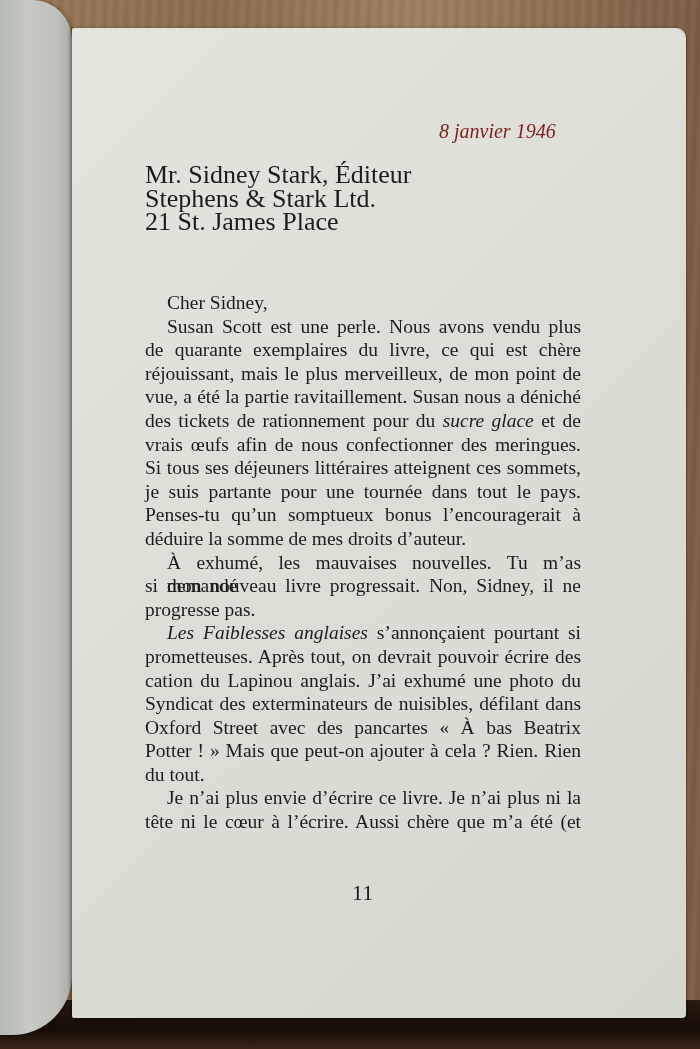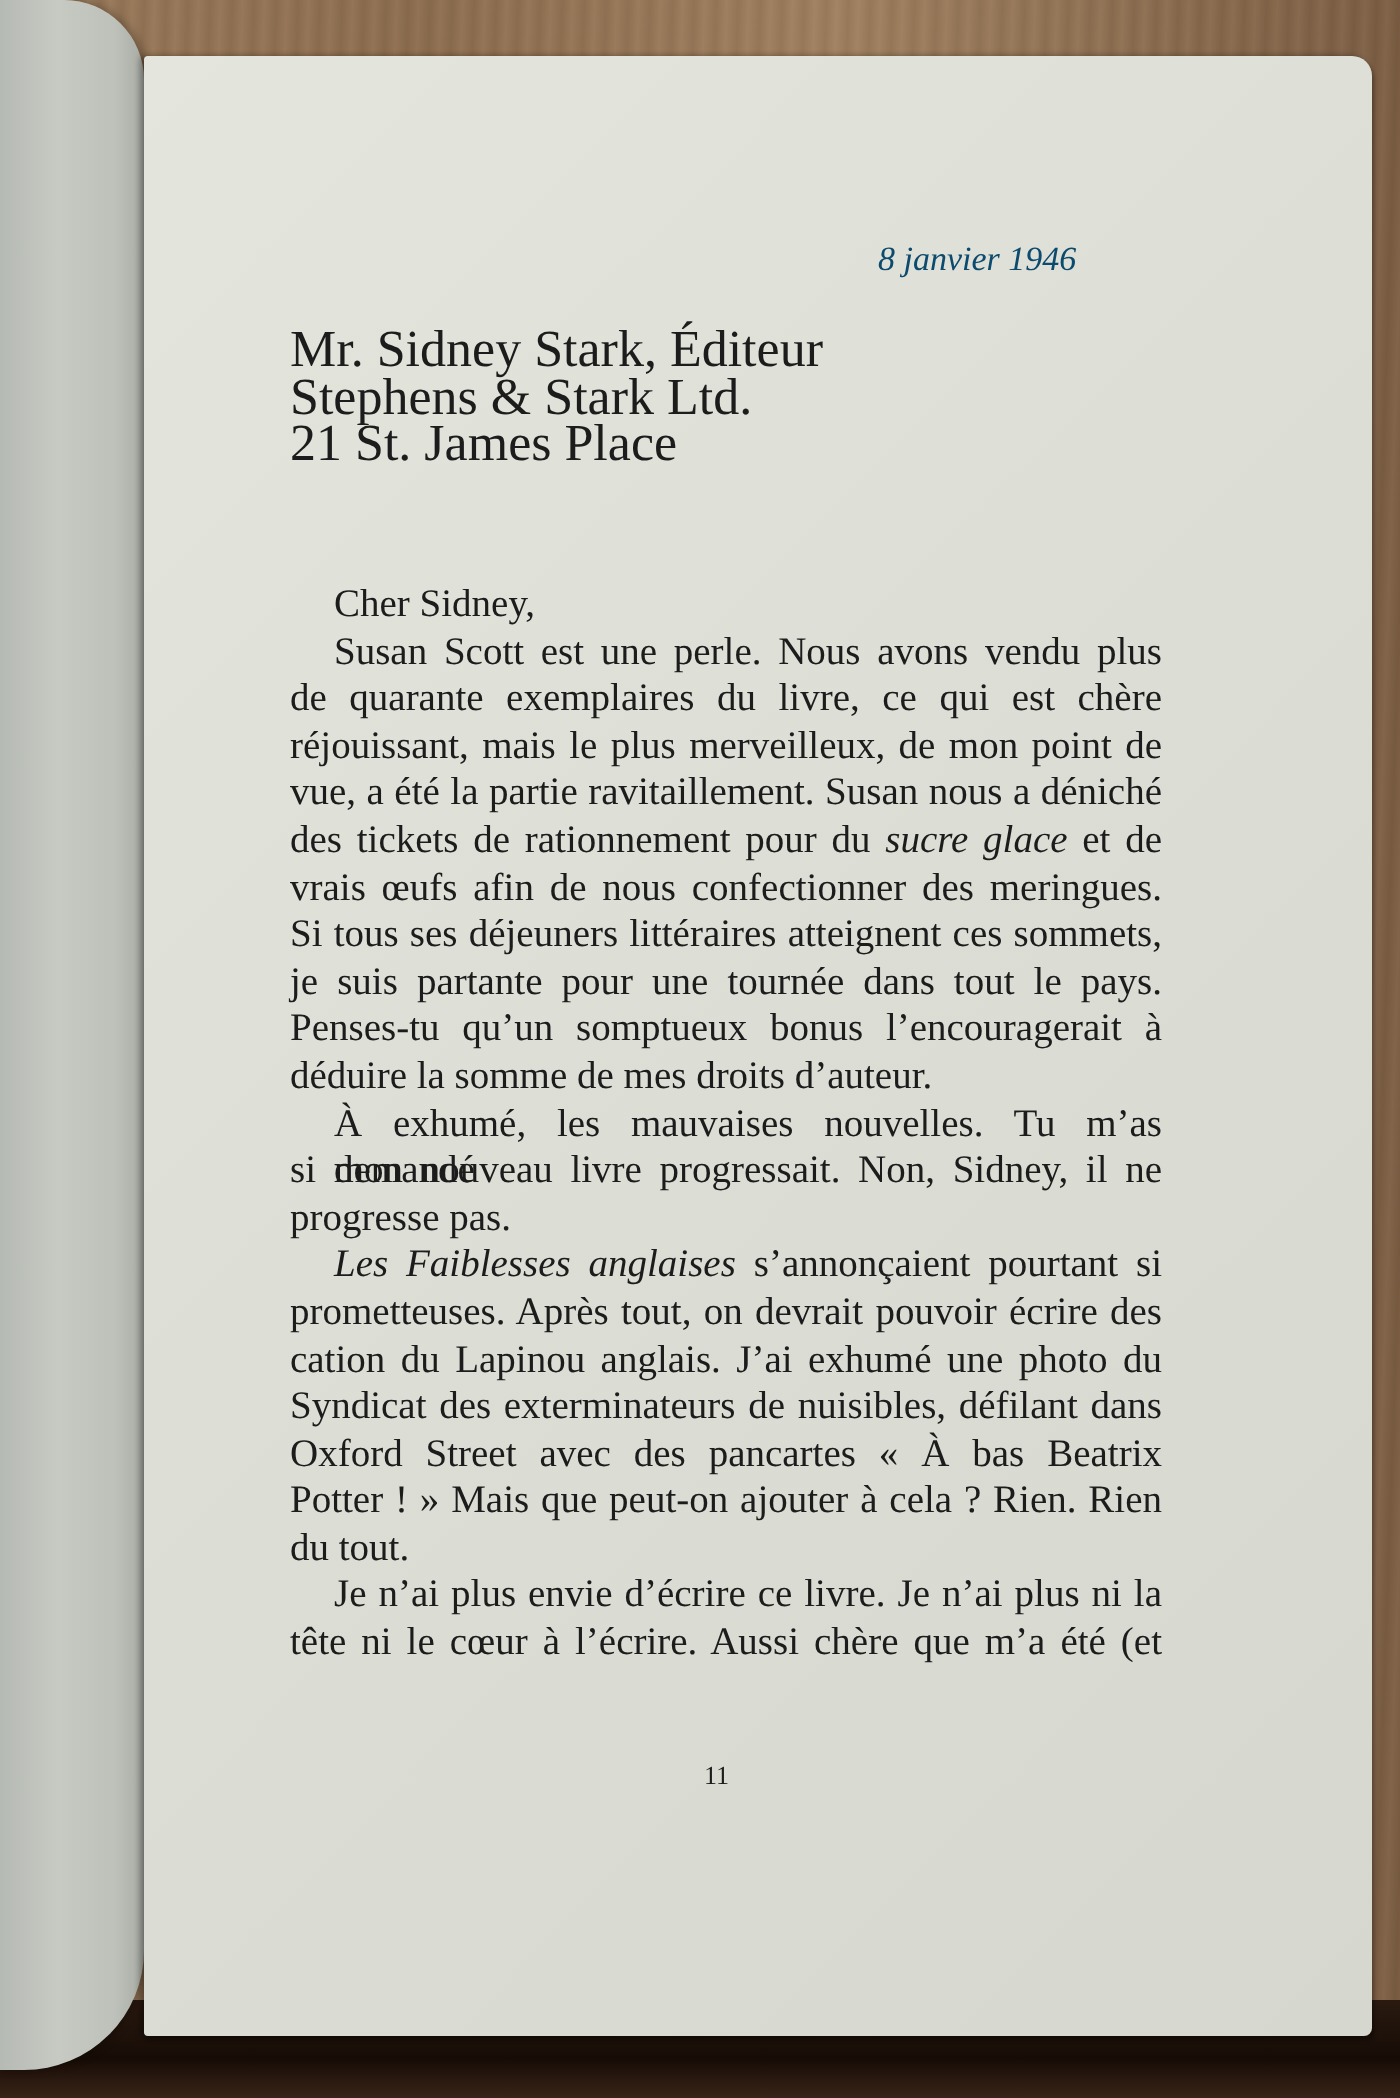--- a/index.html
+++ b/index.html
@@ -23,36 +23,36 @@
   }
   .page {
     position:absolute; left:72px; top:28px; width:614px; height:990px;
     background: linear-gradient(135deg, #e4e5dd 0%, #dcddd5 50%, #d6d7cf 100%);
     border-radius: 2px 10px 4px 2px;
     box-shadow: -2px 0 3px rgba(0,0,0,0.35), 1px 2px 2px rgba(0,0,0,0.3);
   }
   .date {
     position:absolute; left:439px; top:120px;
     font-family: "Liberation Serif", serif; font-style:italic;
-    font-size:17px; color:#0c4a6e;text-align:center;
+    font-size:20px; color:#7f1d1d;text-align:center;
   }
   .address { position:absolute; left:145px; top:163px; line-height:23.5px;
     font-family: Liberation Serif, serif; font-size:26px; color:#1c1c1c; }
   .address div { white-space:nowrap; }
   .body-text {
     position:absolute; left:145px; top:291px; width:436px;
     font-family: "Liberation Serif", serif; font-size:19.5px; line-height:23.6px;
     color:#1c1c1c; text-align:justify; hyphens:manual;
   }
   .line { display:block; text-align:justify; text-align-last:justify; white-space:nowrap; height:23.6px; }
   .line.last { text-align-last:left; }
   .indent { padding-left:22px; }
   .page-number {
     position:absolute; left:352px; top:880px;
-    font-family: "Liberation Serif", serif; font-size:13px; color:#1c1c1c;
+    font-family: "Liberation Serif", serif; font-size:22px; color:#1c1c1c;
   }
   em { font-style:italic; }
 </style>
 </head>
 <body>
 
 <div class="wood-grain"></div>
 <div class="wood-bottom"></div>
 <div class="left-page"></div>
 

